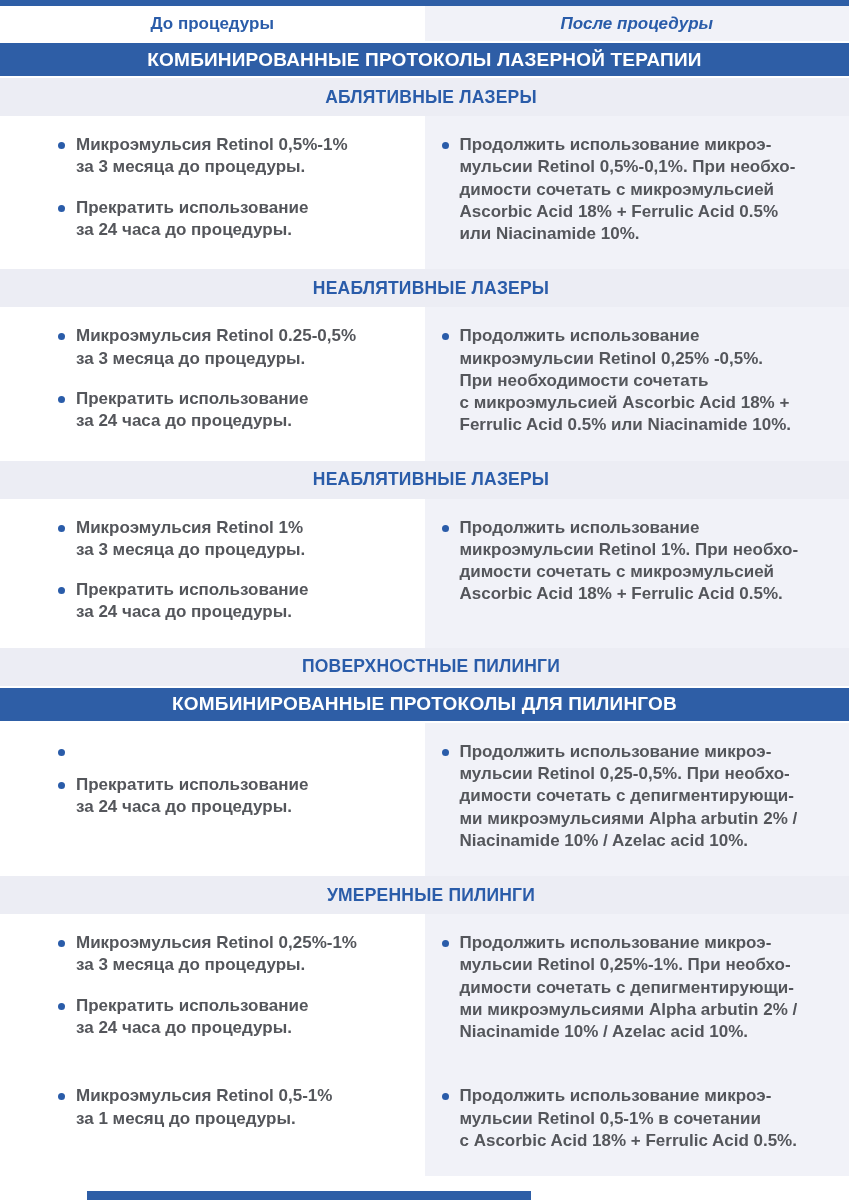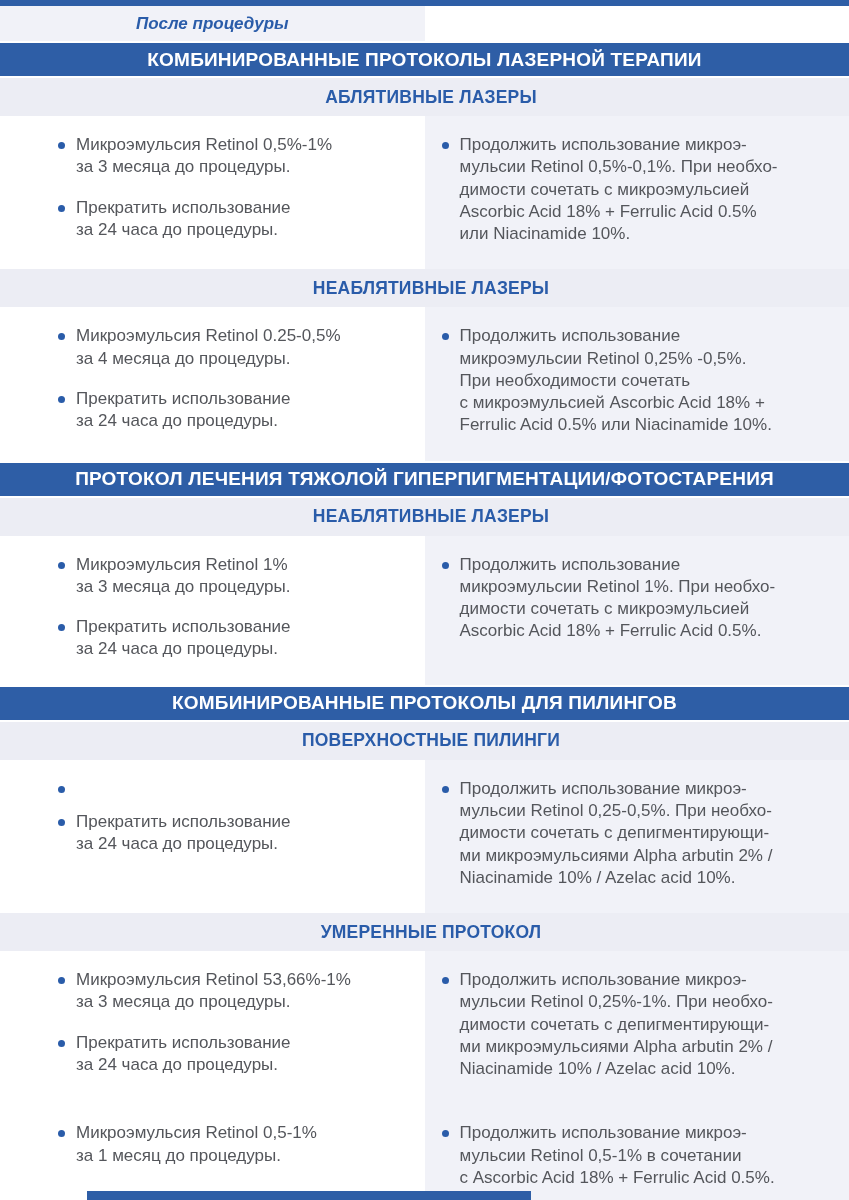--- a/index.html
+++ b/index.html
@@ -48,20 +48,21 @@
     background: var(--band-gray, #ecedf4);
     color: var(--title-blue, #2a5ca9);
     font-size: 17.5px;
     padding-left: 13px;
   }
   .row { display: flex; align-items: stretch; }
   .cell {
     width: 50%;
     box-sizing: border-box;
     padding: 18px 12px 6px 58px;
+    font-weight: bold;
   }
   .cell.cr {
     background: var(--right-column-gray, #f1f2f8);
     padding: 18px 4px 6px 17px;
   }
   .bullet { display: flex; margin-bottom: 18px; }
   .dot {
     flex: none;
     width: 7px;
     height: 7px;
@@ -85,20 +86,23 @@
   }
 </style>
 </head>
 <body>
 
 <div class="page">
 
   <div class="topbar"></div>
 
   <div class="hdr">
+    <div class="hcell left">
+      <span>До процедуры</span>
+    </div>
     <div class="hcell right">
       <span>После процедуры</span>
     </div>
   </div>
 
   <div class="banner blue">КОМБИНИРОВАННЫЕ ПРОТОКОЛЫ ЛАЗЕРНОЙ ТЕРАПИИ</div>
 
   <div class="banner light">АБЛЯТИВНЫЕ ЛАЗЕРЫ</div>
 
   <div class="row">
@@ -126,41 +130,40 @@
     </div>
   </div>
 
   <div class="banner light">НЕАБЛЯТИВНЫЕ ЛАЗЕРЫ</div>
 
   <div class="row">
     <div class="cell cl">
       <div class="bullet">
         <span class="dot"></span>
         <span class="bt">Микроэмульсия Retinol 0.25-0,5%
-за 4 месяца до процедуры.</span>
+за 3 месяца до процедуры.</span>
       </div>
       <div class="bullet">
         <span class="dot"></span>
         <span class="bt">Прекратить использование
 за 24 часа до процедуры.</span>
       </div>
     </div>
     <div class="cell cr">
       <div class="bullet">
         <span class="dot"></span>
         <span class="bt">Продолжить использование
 микроэмульсии Retinol 0,25% -0,5%.
 При необходимости сочетать
 с микроэмульсией Ascorbic Acid 18% +
 Ferrulic Acid 0.5% или Niacinamide 10%.</span>
       </div>
     </div>
   </div>
 
-  <div class="banner blue">ПРОТОКОЛ ЛЕЧЕНИЯ ТЯЖОЛОЙ ГИПЕРПИГМЕНТАЦИИ/ФОТОСТАРЕНИЯ</div>
 
   <div class="banner light">НЕАБЛЯТИВНЫЕ ЛАЗЕРЫ</div>
 
   <div class="row">
     <div class="cell cl">
       <div class="bullet">
         <span class="dot"></span>
         <span class="bt">Микроэмульсия Retinol 1%
 за 3 месяца до процедуры.</span>
       </div>
@@ -174,23 +177,23 @@
       <div class="bullet">
         <span class="dot"></span>
         <span class="bt">Продолжить использование
 микроэмульсии Retinol 1%. При необхо-
 димости сочетать с микроэмульсией
 Ascorbic Acid 18% + Ferrulic Acid 0.5%.</span>
       </div>
     </div>
   </div>
 
+  <div class="banner light">ПОВЕРХНОСТНЫЕ ПИЛИНГИ</div>
+
   <div class="banner blue">КОМБИНИРОВАННЫЕ ПРОТОКОЛЫ ДЛЯ ПИЛИНГОВ</div>
-
-  <div class="banner light">ПОВЕРХНОСТНЫЕ ПИЛИНГИ</div>
 
   <div class="row">
     <div class="cell cl">
       <div class="bullet">
         <span class="dot"></span>
       </div>
       <div class="bullet">
         <span class="dot"></span>
         <span class="bt">Прекратить использование
 за 24 часа до процедуры.</span>
@@ -201,27 +204,27 @@
         <span class="dot"></span>
         <span class="bt">Продолжить использование микроэ-
 мульсии Retinol 0,25-0,5%. При необхо-
 димости сочетать с депигментирующи-
 ми микроэмульсиями Alpha arbutin 2% /
 Niacinamide 10% / Azelac acid 10%.</span>
       </div>
     </div>
   </div>
 
-  <div class="banner light">УМЕРЕННЫЕ ПРОТОКОЛ</div>
-
-  <div class="row">
-    <div class="cell cl">
-      <div class="bullet">
-        <span class="dot"></span>
-        <span class="bt">Микроэмульсия Retinol 53,66%-1%
+  <div class="banner light">УМЕРЕННЫЕ ПИЛИНГИ</div>
+
+  <div class="row">
+    <div class="cell cl">
+      <div class="bullet">
+        <span class="dot"></span>
+        <span class="bt">Микроэмульсия Retinol 0,25%-1%
 за 3 месяца до процедуры.</span>
       </div>
       <div class="bullet">
         <span class="dot"></span>
         <span class="bt">Прекратить использование
 за 24 часа до процедуры.</span>
       </div>
     </div>
     <div class="cell cr">
       <div class="bullet">

